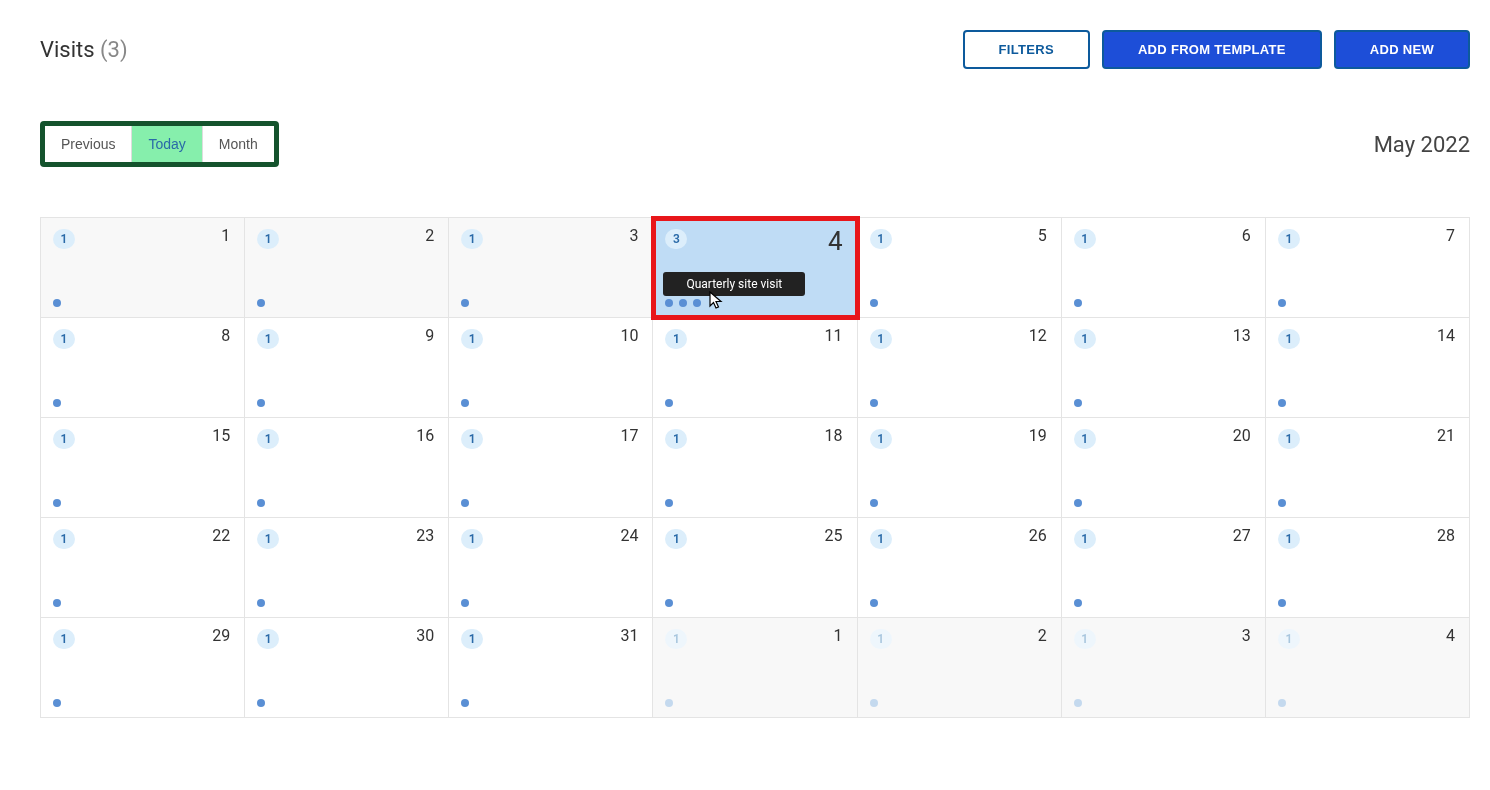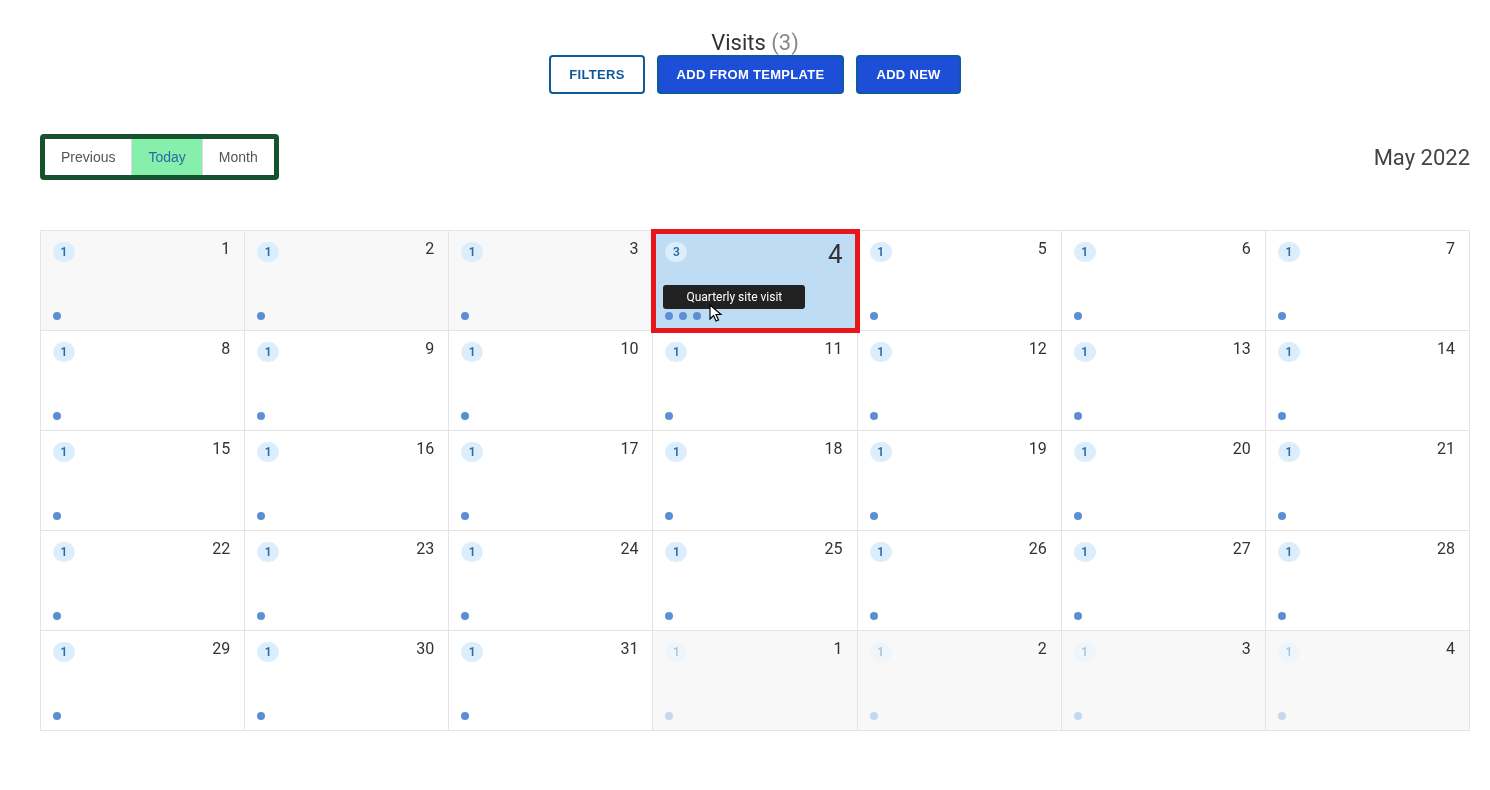--- a/index.html
+++ b/index.html
@@ -9,34 +9,33 @@
     color: #333;
     width: 1490px;
     height: 790px;
     padding: 30px 20px 20px 40px;
     position: relative;
   }
   .header-row {
     display: flex;
     align-items: center;
     justify-content: space-between;
-    margin-bottom: 40px;
-    flex-direction: column;
+    margin-bottom: 52px;
   }
   .title {
     font-size: 22px;
     font-weight: 400;
     color: #333;
   }
   .title .count { color: #888; }
   .header-buttons { display: flex; gap: 12px; }
   .btn {
     font-size: 13px;
     font-weight: 700;
-    padding: 10px 18px;
+    padding: 10px 34px;
     border-radius: 4px;
     text-transform: uppercase;
     cursor: pointer;
     letter-spacing: 0.3px;
   }
   .btn-outline {
     background: #fff;
     color: #0d5a9c;
     border: 2px solid #0d5a9c;
   }

